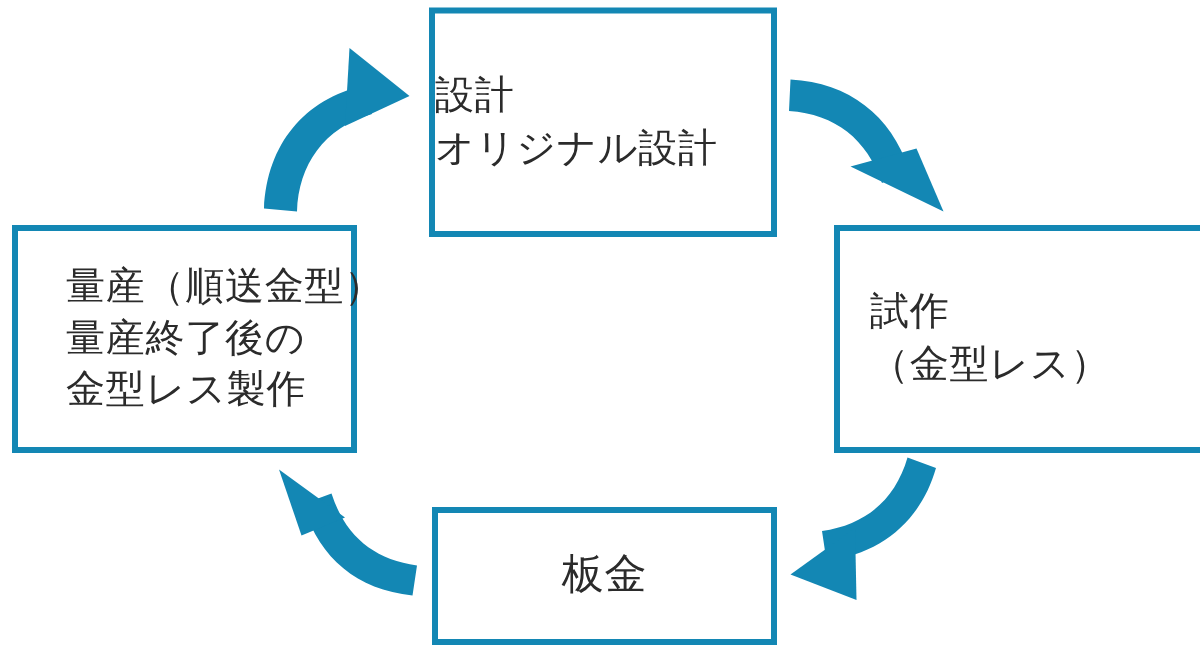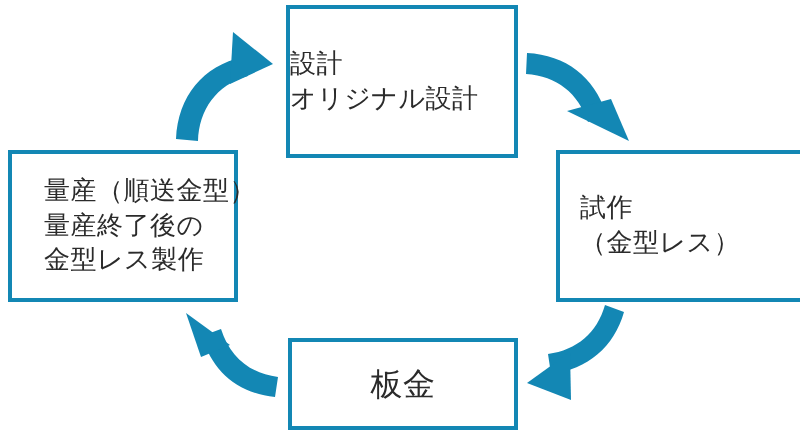--- a/index.html
+++ b/index.html
@@ -60,21 +60,21 @@
   }
   
   #node-sheetmetal {
     left: 288px;
     top: 338px;
     width: 230px;
     height: 92px;
     align-items: center;
   }
   #node-sheetmetal .line {
-    font-size: 32px;
+    font-size: 28px;
   }
   .line.indent-right {
     text-align: left;
   }
   .arrows {
     position: absolute;
     left: 0;
     top: 0;
     width: 800px;
     height: 442px;

